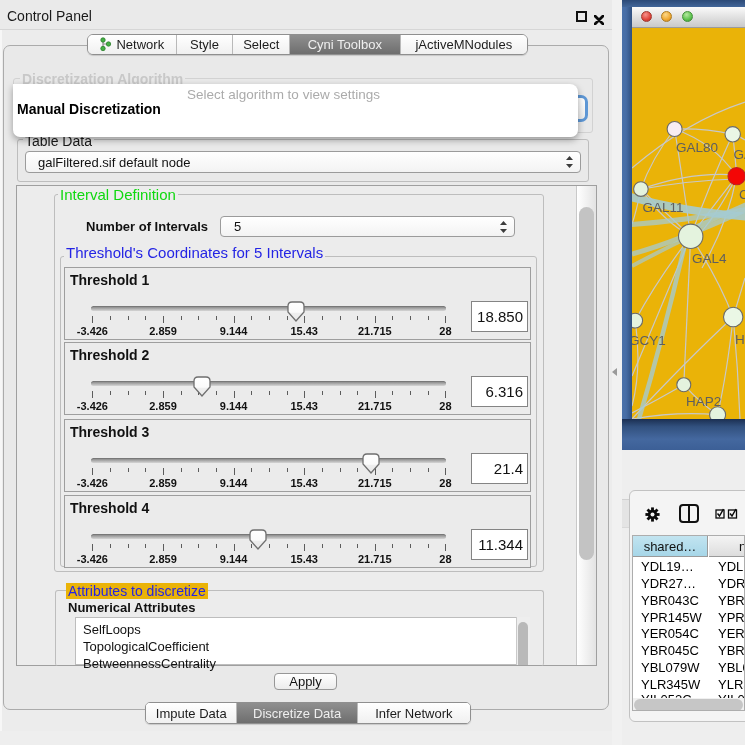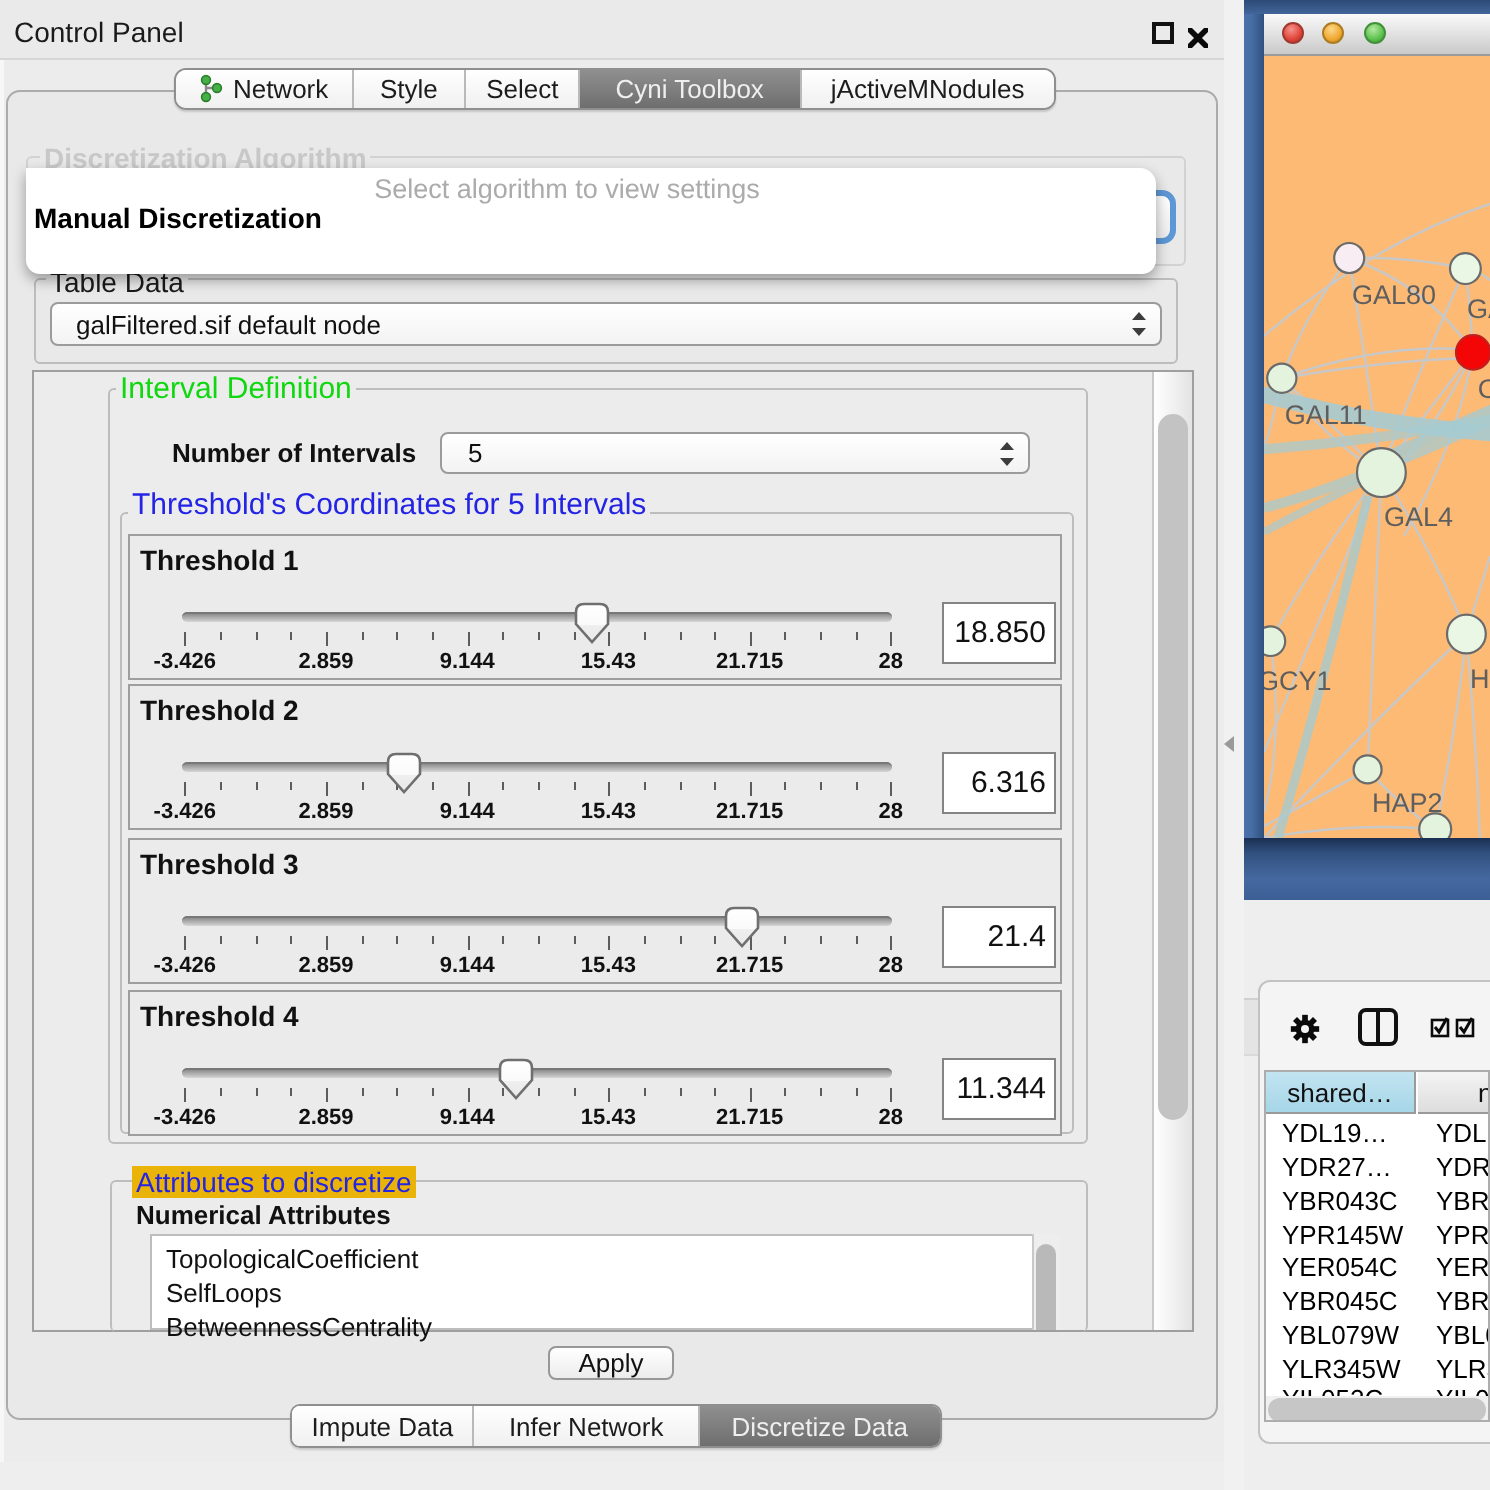--- a/index.html
+++ b/index.html
@@ -48,21 +48,21 @@
 #popup .i2 { position:absolute; top:35px; left:1px; font-size:14px; color:#000; }
 
 #divider { left:612px; top:0; width:10px; height:745px; background:#f1f1f1; }
 
 #netwin { left:622px; top:0; width:123px; height:450px; background:#3e639d; }
 #netwin .lband { position:absolute; left:0; top:0; width:10px; height:450px; background:linear-gradient(to right,#4a71a9 0%,#476da5 40%,#30507f 100%); }
 #netwin .tband { position:absolute; left:0; top:0; width:123px; height:7px; background:linear-gradient(#2c4a77,#426699); }
 #netwin .bband { position:absolute; left:0; top:419px; width:123px; height:31px; background:linear-gradient(#1b2f52 0%,#32517f 25%,#44689f 65%,#3c5f96 100%); }
 #nettitle { left:632px; top:7px; width:113px; height:21px; background:linear-gradient(#fafafa,#c9c9c9); border-bottom:1px solid #9b9b9b; }
 .macbtn { position:absolute; top:4px; width:11px; height:11px; border-radius:50%; }
-#netcanvas { left:632px; top:28px; width:113px; height:391px; background:#fdba74; overflow:hidden; }
+#netcanvas { left:632px; top:28px; width:113px; height:391px; background:#eab308; overflow:hidden; }
 
 #tpanelbar { left:622px; top:453px; width:123px; height:29px; background:#e4e4e4; border-top:1px solid #d0d0d0; border-bottom:1px solid #d9d9d9;margin-top:46px;}
 #tpanelbar .t { position:absolute; left:11px; top:7px; font-size:13px; color:#1a1a1a; }
 #tbox2 { left:629px; top:490px; width:126px; height:232px; background:#f4f4f4; border:1px solid #c2c2c2; border-radius:6px; }
 #ttable { position:absolute; left:632px; top:535px; width:113px; height:176px; background:#ffffff; border:1px solid #adadad; overflow:hidden; }
 .hdr1 { position:absolute; left:0px; top:0px; width:75px; height:21px; background:linear-gradient(#c2e4f0,#a6d6e8); border-right:1px solid #9a9a9a; border-bottom:1px solid #9a9a9a; font-size:13px; color:#111; text-align:center; line-height:21px; }
 .hdr2 { position:absolute; left:76px; top:0px; width:40px; height:21px; background:linear-gradient(#f4f4f4,#dddddd); border-bottom:1px solid #9a9a9a; font-size:13px; color:#111; padding-left:30px; line-height:21px; }
 .trow { position:absolute; font-size:13px; color:#000; }
 </style>
 </head>
@@ -295,33 +295,33 @@
         </defs>
         <path d="M1 5 Q1 1 5 1 L13 1 Q17 1 17 5 L17 11 L9 20 L1 11 Z" fill="url(#tg4)" stroke="#6f6f6f" stroke-width="1.3"></path>
       </svg>
 <div class="vbox" style="left:406px; top:33px;">11.344</div>
 </div>
 
   <div class="grp" style="left:55px; top:590px; width:489px; height:76px; border-bottom:none;"></div>
   <div class="grptitle" style="left:66px; top:583px; color:#2424e4; background:#eab308;">Attributes to discretize</div>
   <div class="abs" style="left:68px; top:600px; font-size:13px; font-weight:bold; color:#111;">Numerical Attributes</div>
   <div id="attrlist" style="left:75px; top:617px; width:441px; height:48px; border:1px solid #bdbdbd; border-right:none;">
+    <div>SelfLoops</div>
     <div>TopologicalCoefficient</div>
-    <div>SelfLoops</div>
     <div>BetweennessCentrality</div>
   </div>
   <div class="sbtrack" style="left:516px; top:617px; width:14px; height:48px; background:#eeeeee;"></div>
   <div class="sbthumb" style="left:518px; top:622px; width:10px; height:43px; background:#b9b9b9; border-radius:5px 5px 0 0;"></div>
 
   <div class="abs" id="applybtn">Apply</div>
 
   <div class="seg" style="left:145px; top:702px; width:326px; height:22px; border-radius:5px; z-index:5;">
     <div class="s" style="width:92px;">Impute Data</div>
+    <div class="s sel" style="width:121px;">Discretize Data</div>
     <div class="s" style="width:113px;">Infer Network</div>
-    <div class="s sel" style="width:121px;">Discretize Data</div>
   </div>
 
   <div class="abs" id="popup">
     <div class="ph">Select algorithm to view settings</div>
     <div class="i1">Manual Discretization</div>
   </div>
 </div>
 
 <div class="abs" id="divider"></div>
 <div class="abs" style="left:612px; top:368px; width:0; height:0; border-top:4px solid transparent; border-bottom:4px solid transparent; border-right:5px solid #9a9a9a;"></div>

